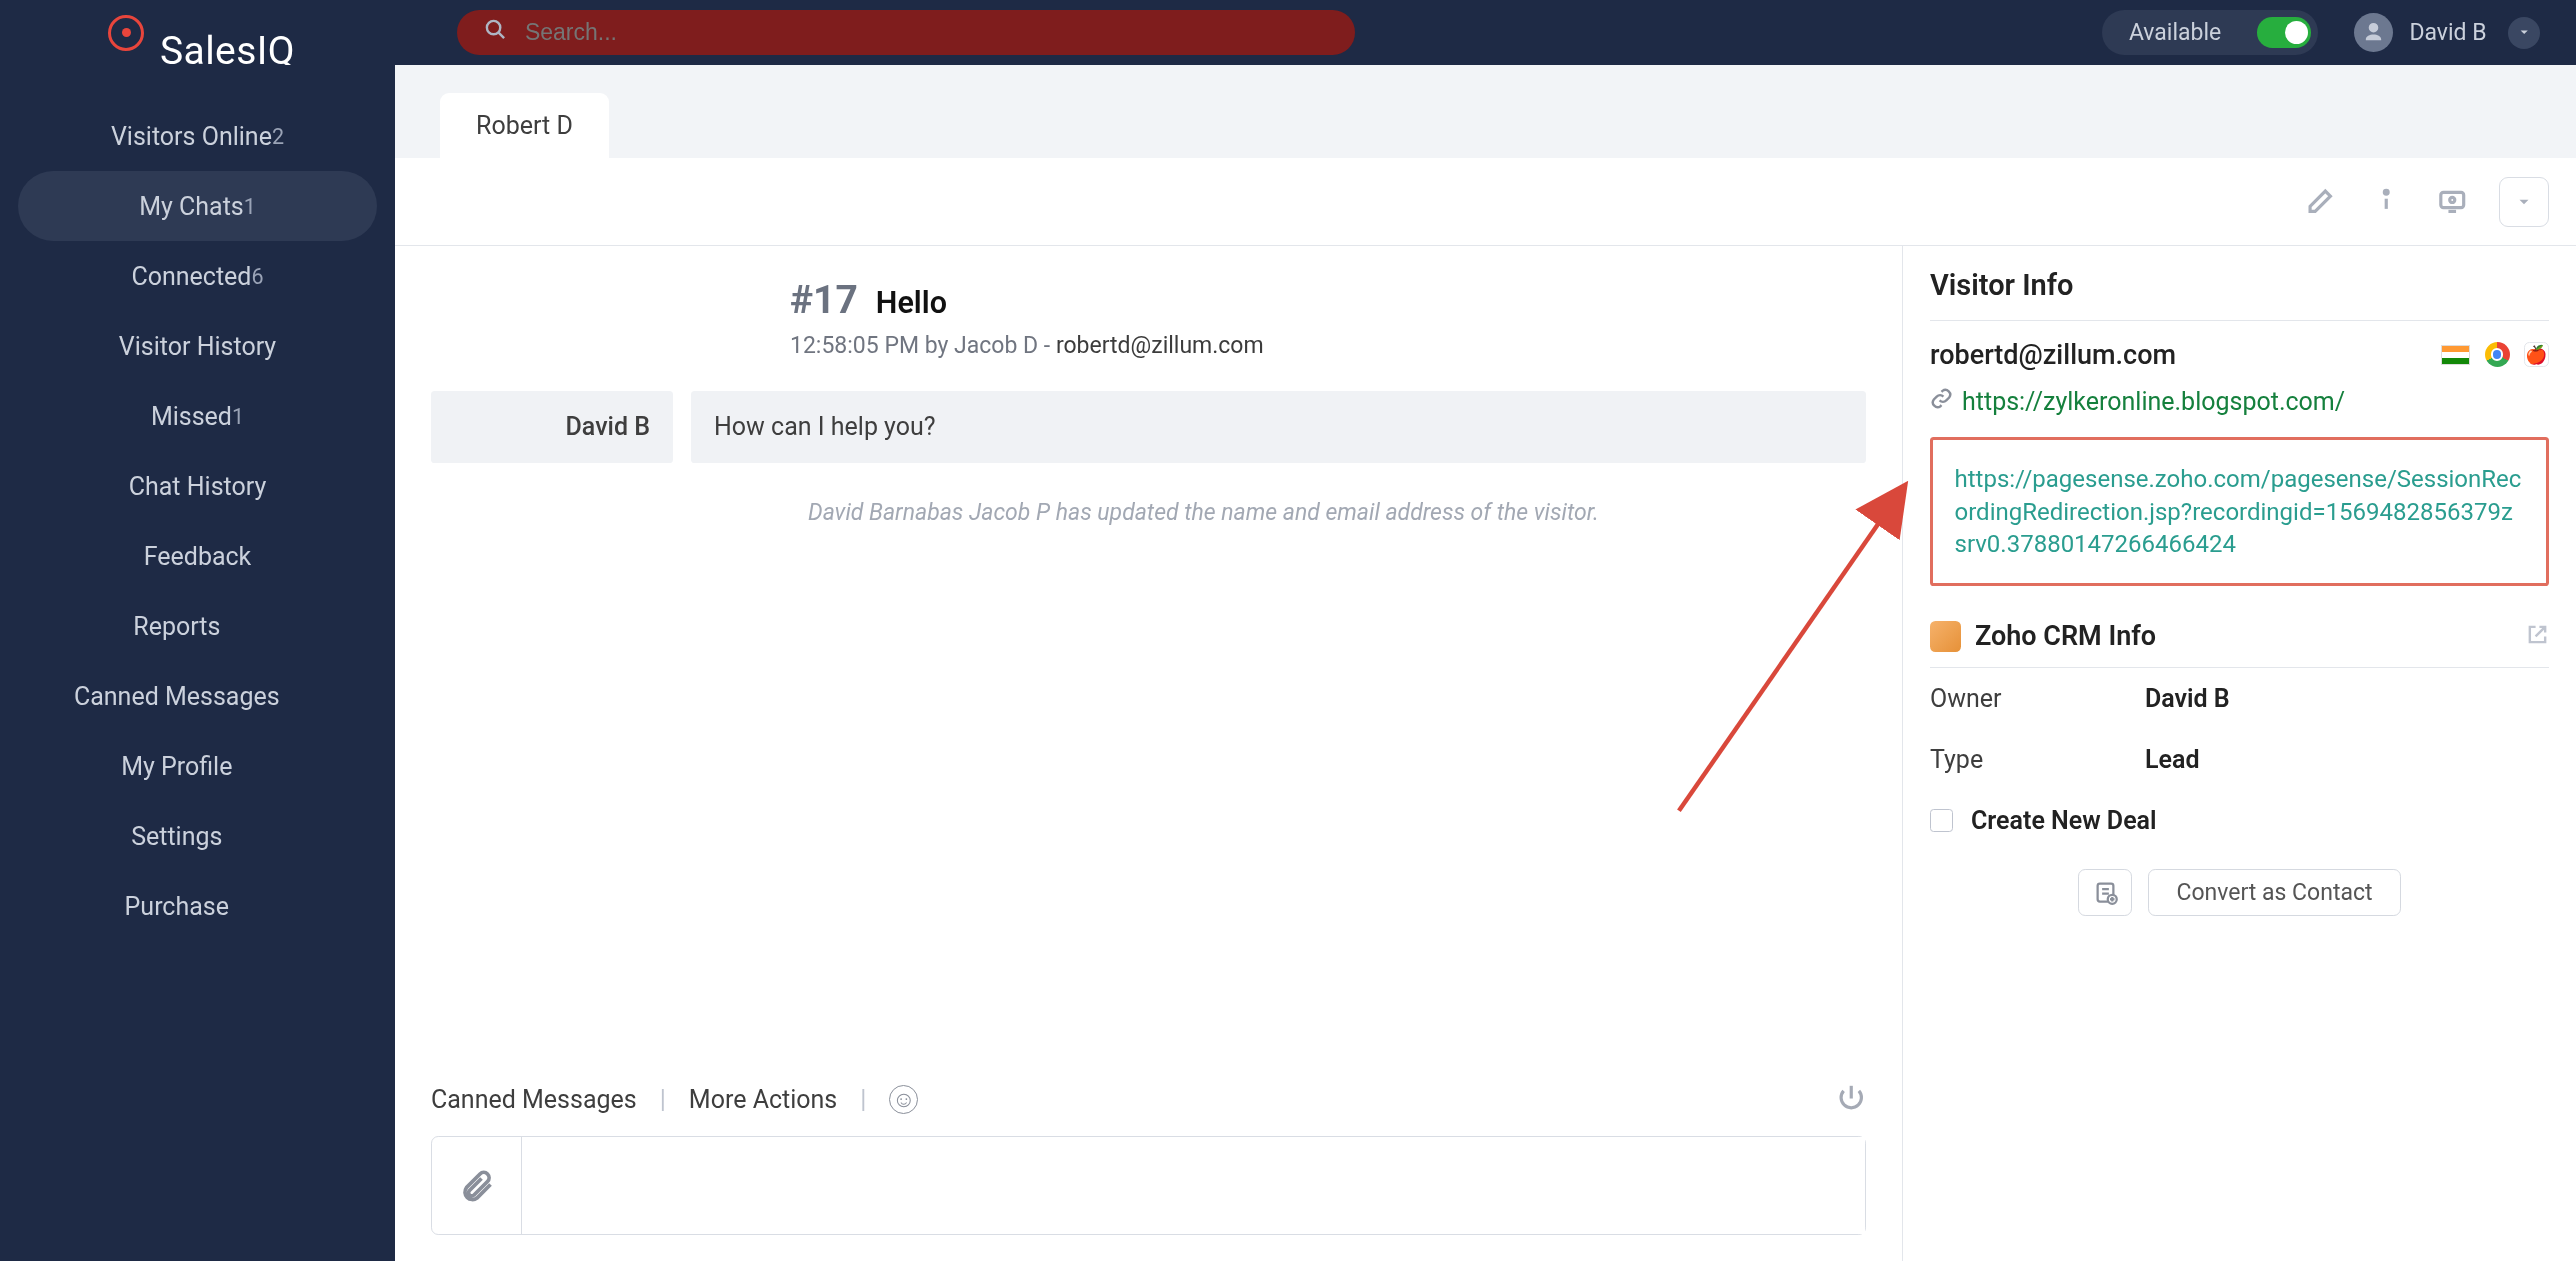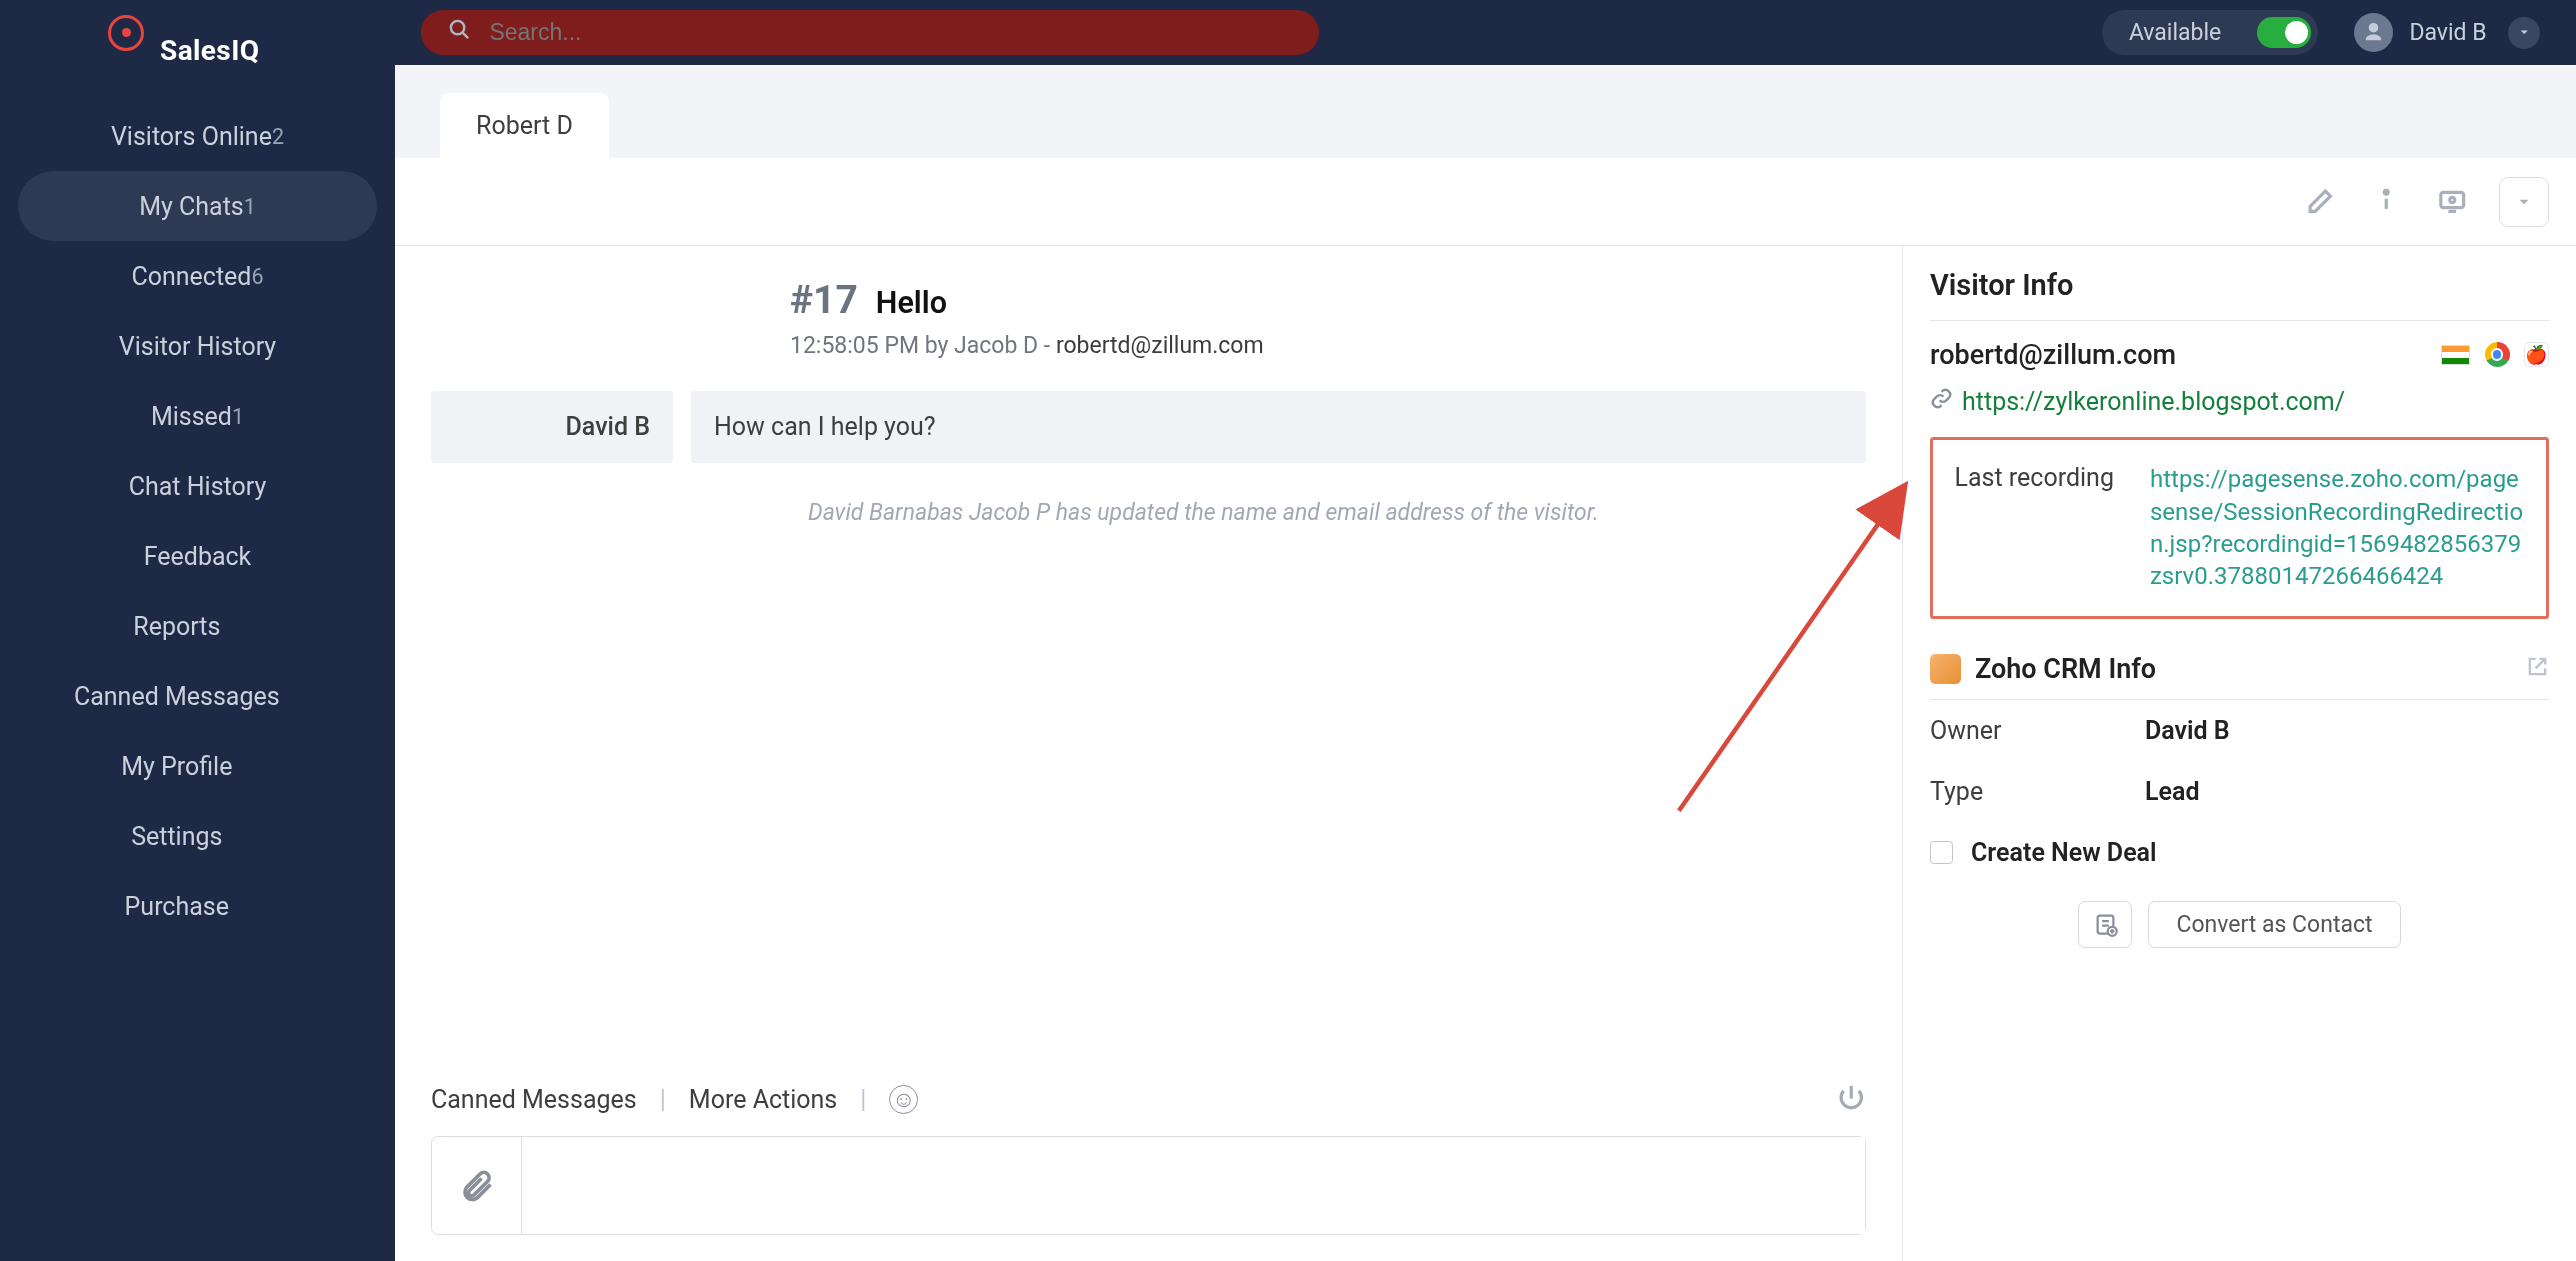--- a/index.html
+++ b/index.html
@@ -30,21 +30,21 @@
     width: 36px; height: 36px;
     border: 3.6px solid #E8453C;
     border-radius: 50%;
     position: relative;
     display:flex;align-items:center;justify-content:center;
   }
   .logo-icon::after{
     content:"";
     width:9px;height:9px;border-radius:50%;background:#E8453C;
   }
-  .logo-text { font-size: 28px; font-weight: 700; letter-spacing: 0.4px; margin-top: 36px; }
+  .logo-text { font-size: 39px; font-weight: 400; letter-spacing: 0.4px; margin-top: 36px; }
   .search-wrap {
     flex: 0 0 898px;
     height: 45px;
     background: #7f1d1d;
     border-radius: 22.4px;
     display: flex;
     align-items: center;
     padding: 0 27px;
     gap: 18px;
   }
@@ -421,21 +421,20 @@
           <span class="link-ico">
             <svg viewBox="0 0 24 24" width="23" height="23" fill="none" stroke="#8A8F9A" stroke-width="2.5">
                 <path d="M10 14a5 5 0 0 0 7 0l3-3a5 5 0 0 0-7-7l-1 1"></path>
                 <path d="M14 10a5 5 0 0 0-7 0l-3 3a5 5 0 0 0 7 7l1-1"></path>
               </svg>
           </span>
           <span>https://zylkeronline.blogspot.com/</span>
         </div>
 
         <div class="rec-box">
-          <span class="rec-label">Last recording</span>
           <span class="rec-link">https://pagesense.zoho.com/pagesense/SessionRecordingRedirection.jsp?recordingid=1569482856379zsrv0.37880147266466424</span>
         </div>
 
         <svg class="arrow-annot" style="left:-242px;top:215px;" width="260" height="359" viewBox="0 0 290 400">
           <defs>
             <marker id="ah" markerWidth="12" markerHeight="12" refX="10" refY="6" orient="auto">
               <path d="M0 0 L12 6 L0 12 Z" fill="#D9483B"></path>
             </marker>
           </defs>
           <line x1="20" y1="390" x2="270" y2="30" stroke="#D9483B" stroke-width="5" marker-end="url(#ah)"></line>

